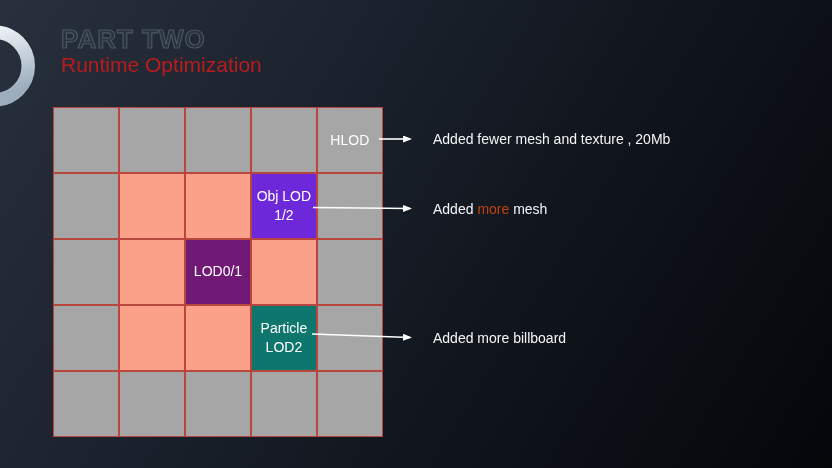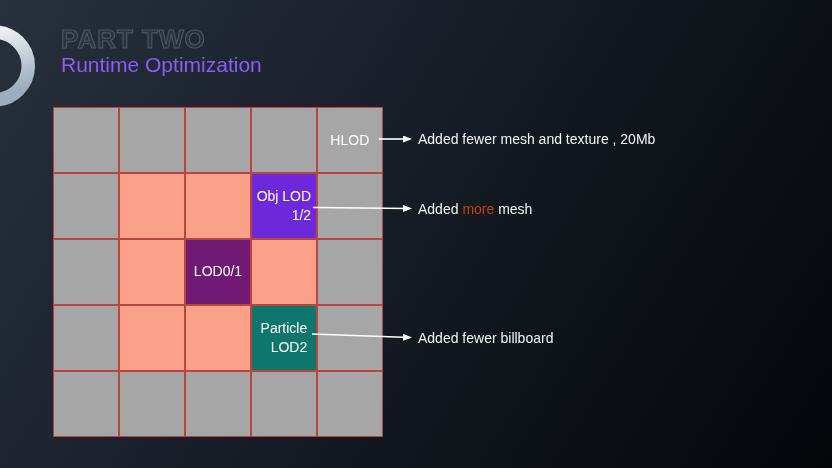--- a/index.html
+++ b/index.html
@@ -11,35 +11,35 @@
   .ring-svg{position:absolute;left:-52px;top:14px;}
   .ghost-title{
     position:absolute;left:61px;top:26px;
     font-size:26px;font-weight:bold;letter-spacing:1px;line-height:1;
     color:rgba(140,152,168,0.07);
     -webkit-text-stroke:1.1px #4d5865;
     white-space:nowrap;
   }
   .slide-title{
     position:absolute;left:61px;top:53px;
-    font-size:21px;color:#8b5cf6;line-height:1.15;white-space:nowrap;
+    font-size:21px;color:#b91c1c;line-height:1.15;white-space:nowrap;
   }
   .lod-grid{
     position:absolute;left:53px;top:107px;
     width:328px;height:328px;
     display:grid;grid-template-columns:repeat(5,1fr);grid-template-rows:repeat(5,1fr);
     gap:1.5px;border:1.5px solid #b8453e;background:#b8453e;
   }
   .cell{display:flex;align-items:center;justify-content:center;}
   .cell span{
-    color:#ffffff;font-size:14px;line-height:19px;text-align:right;white-space:pre-line;
+    color:#ffffff;font-size:14px;line-height:19px;text-align:center;white-space:pre-line;
   }
   .arrows{position:absolute;left:0;top:0;pointer-events:none;}
   .annotation{
-    position:absolute;left:418px;height:18px;display:flex;align-items:center;
+    position:absolute;left:433px;height:18px;display:flex;align-items:center;
     color:#f4f5f6;font-size:14px;white-space:pre;
   }
 </style>
 </head>
 <body>
 
 <svg class="ring-svg" width="100" height="110">
   <defs>
     <linearGradient id="ringGrad" x1="0" y1="0" x2="0.25" y2="1">
       <stop offset="0" stop-color="#f4f7fa"></stop>
@@ -101,14 +101,14 @@
   <line x1="312" y1="334" x2="410" y2="337.5" stroke="#ffffff" stroke-width="1.6" marker-end="url(#arw)"></line>
 </svg>
 
 <div class="annotation" style="top:130px">
   <span>Added fewer mesh and texture , 20Mb</span>
 </div>
 <div class="annotation" style="top:200px">
   <span>Added </span><span style="color: #c2410c;">more</span><span> mesh</span>
 </div>
 <div class="annotation" style="top:329px">
-  <span>Added fewer billboard</span>
+  <span>Added more billboard</span>
 </div>
 
 </body></html>

